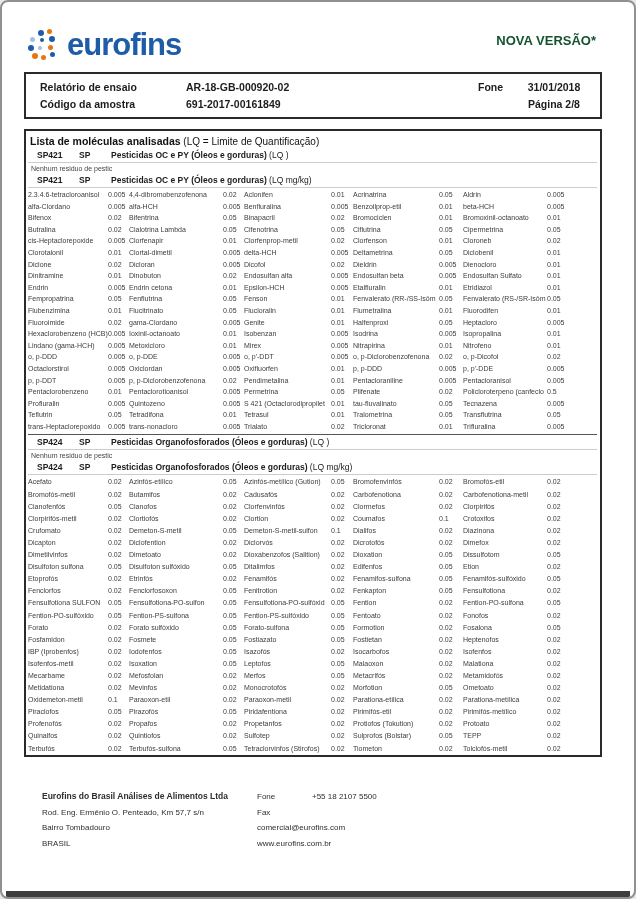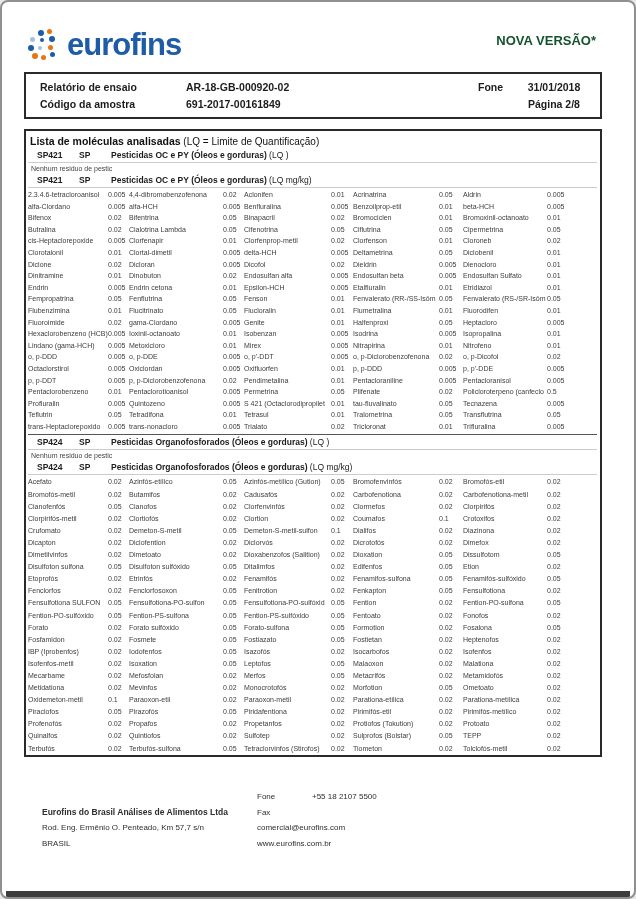--- a/index.html
+++ b/index.html
@@ -654,20 +654,21 @@
           </div>
         </div>
       </div>
   </div>
 
   <div class="footer">
     <div class="f-grid">
       <div class="f-left">
         <div class="f-line f-company">Eurofins do Brasil Análises de Alimentos Ltda</div>
         <div class="f-line">Rod. Eng. Ermênio O. Penteado, Km 57,7 s/n</div>
+        <div class="f-line">Bairro Tombadouro</div>
         <div class="f-line">BRASIL</div>
       </div>
       <div class="f-right">
         <div class="f-line fone-row">
           <span class="fl">Fone</span>
           <span>+55 18 2107 5500</span>
         </div>
         <div class="f-line">Fax</div>
         <div class="f-line">comercial@eurofins.com</div>
         <div class="f-line">www.eurofins.com.br</div>

